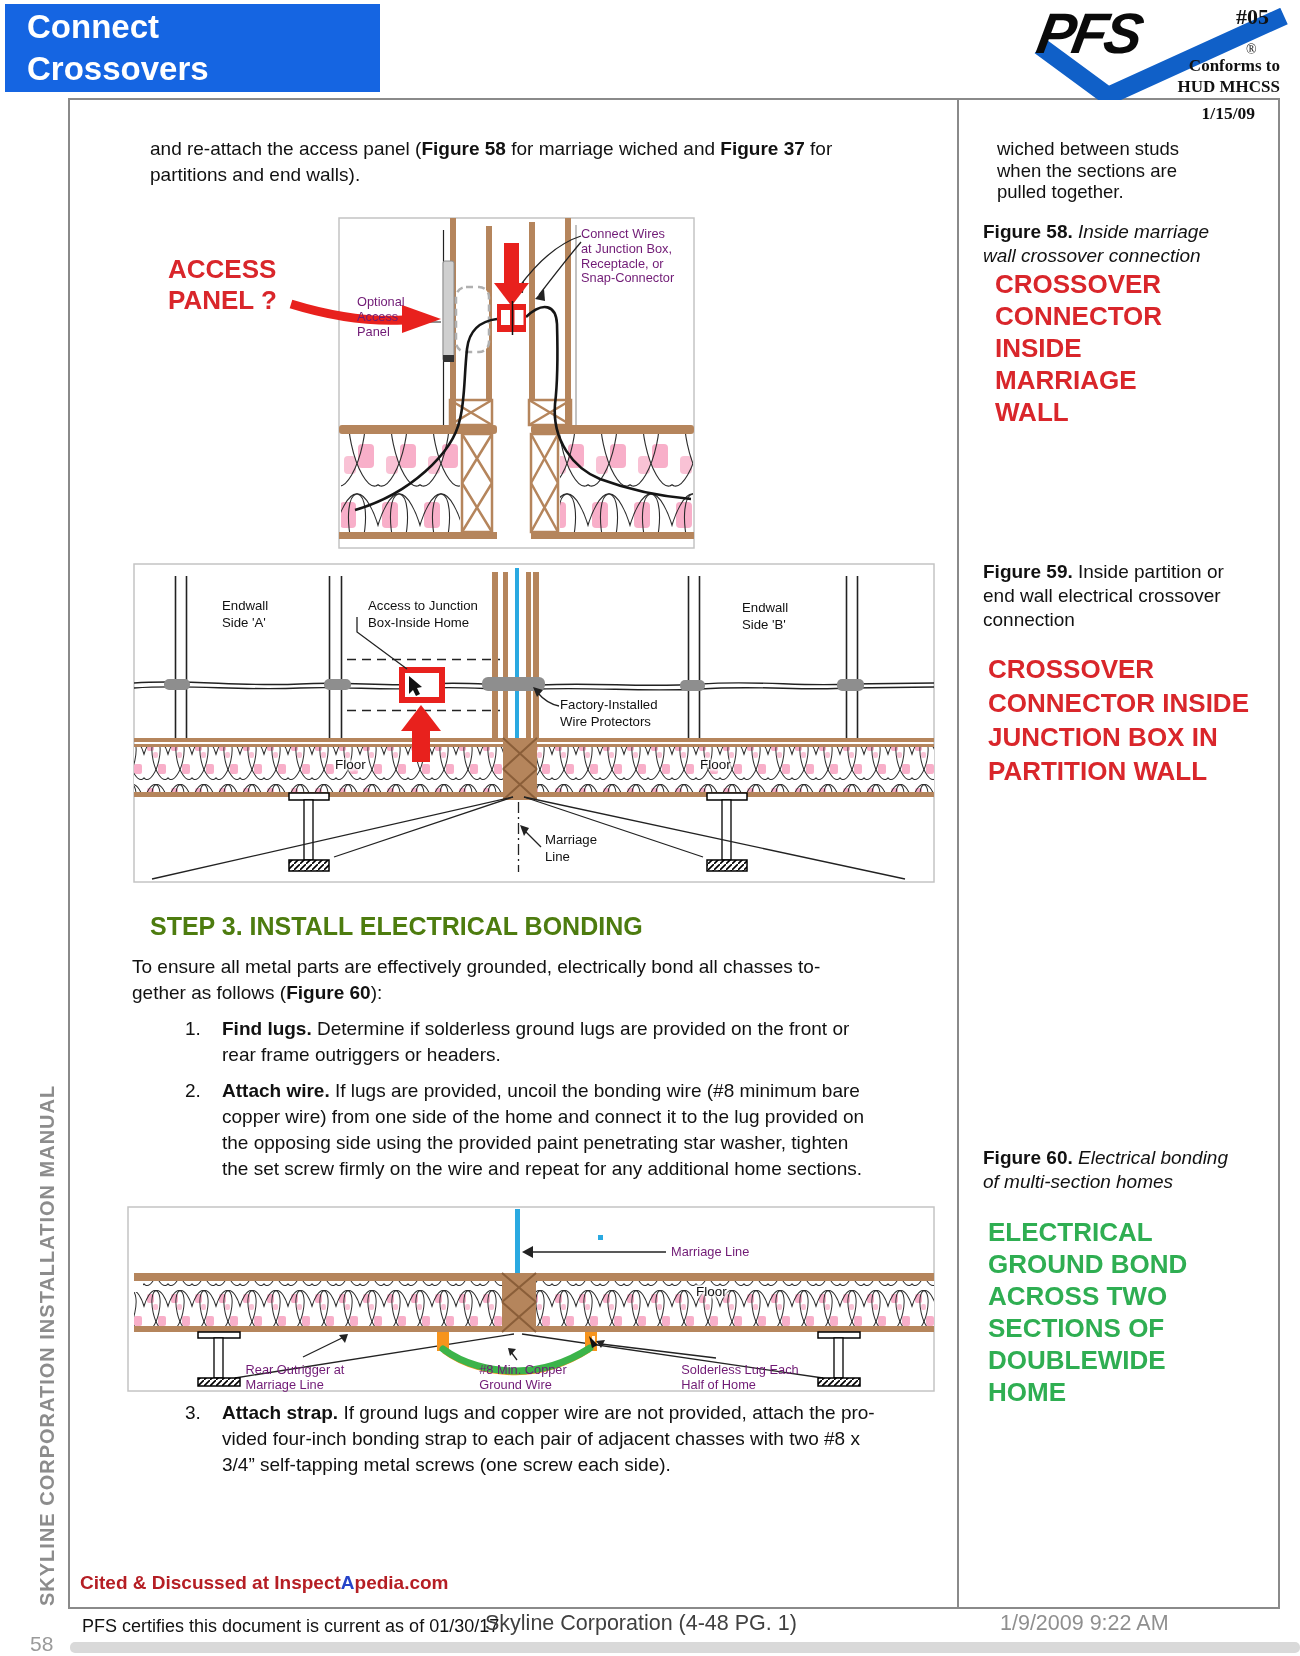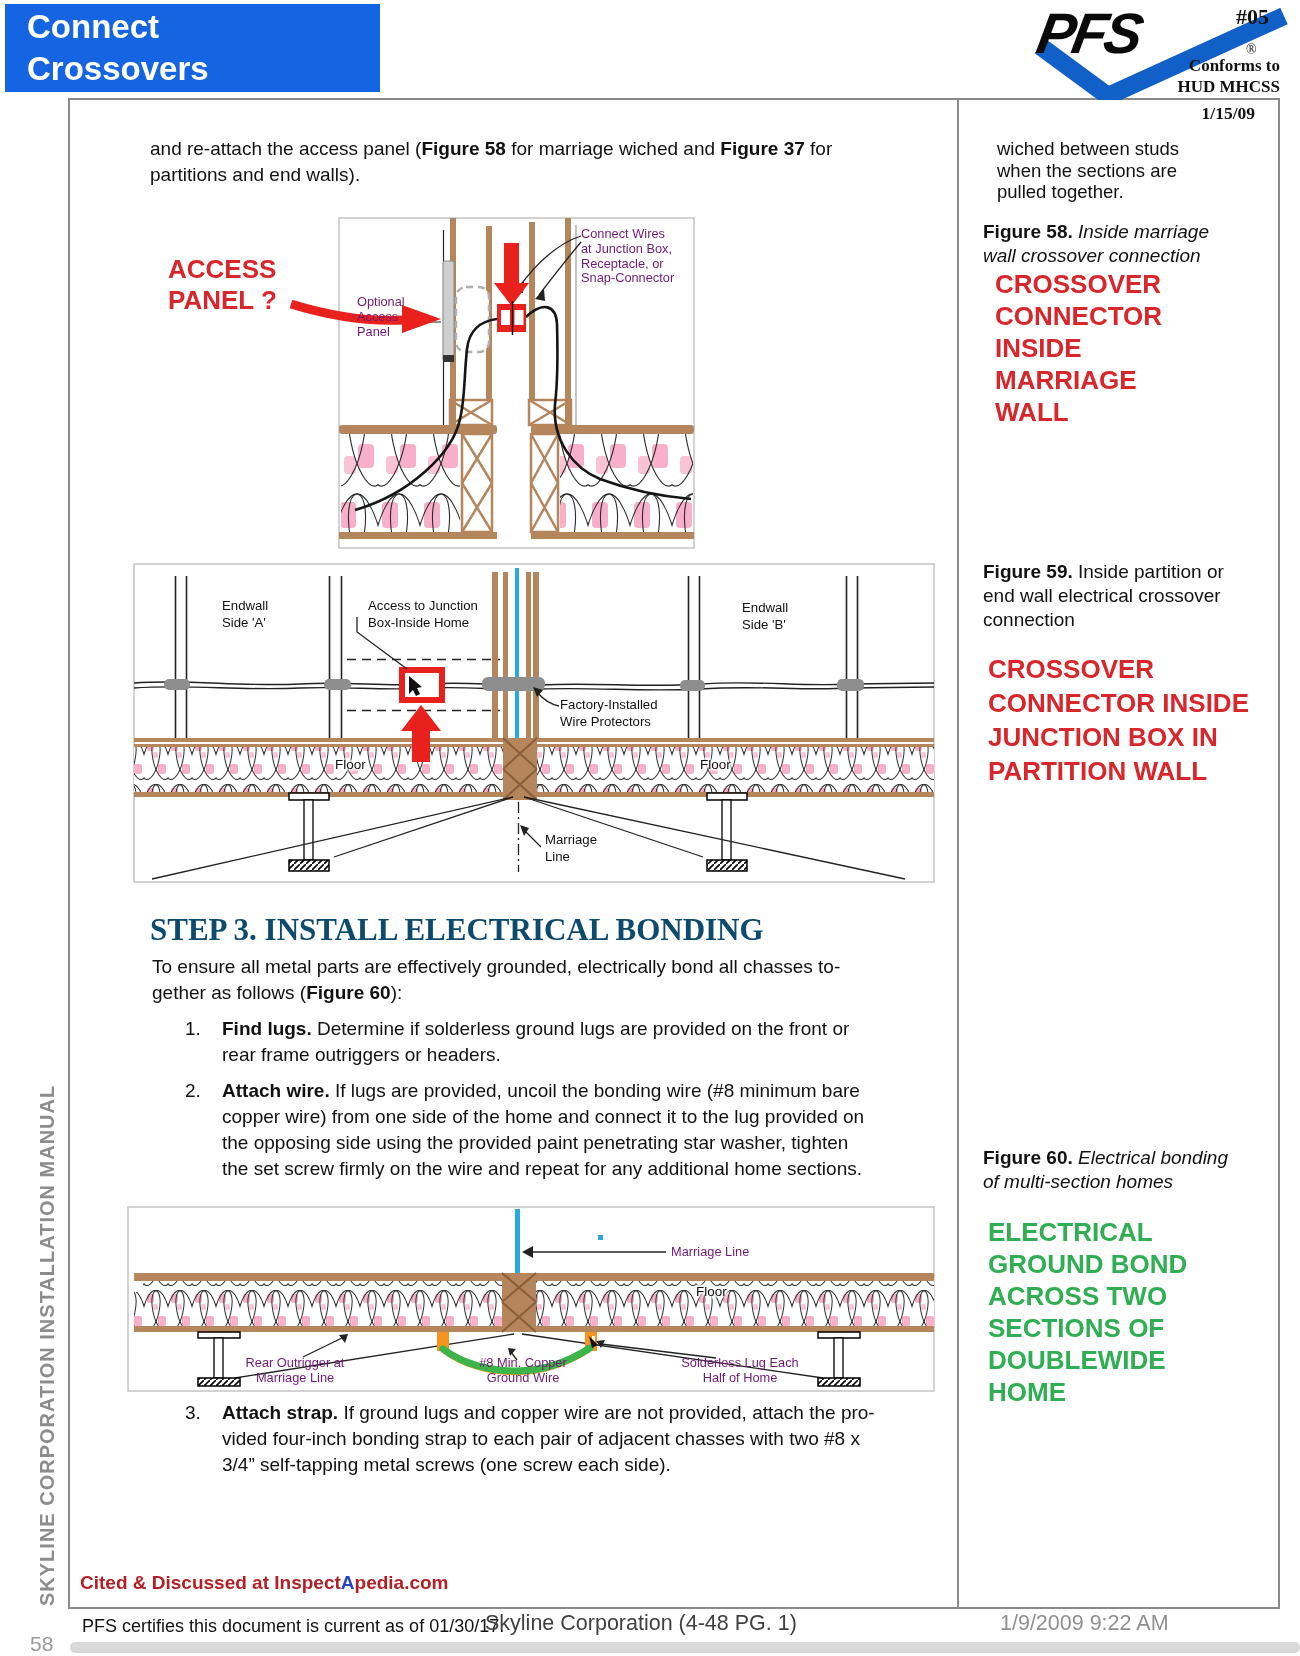--- a/index.html
+++ b/index.html
@@ -16,29 +16,29 @@
   .pfs-word{left:1038px;top:0px;font-style:italic;font-weight:bold;font-size:57px;color:#0a0a0a;
             transform:skewX(-10deg);letter-spacing:-3px;}
   .pfs-num{left:1236px;top:4px;font-family:"Liberation Serif",serif;font-weight:bold;font-size:22px;}
   .pfs-reg{left:1246px;top:42px;font-family:"Liberation Serif",serif;font-size:14px;}
   .conforms{left:1080px;width:200px;text-align:right;font-family:"Liberation Serif",serif;font-weight:bold;font-size:17px;}
   .pfs-date{left:1080px;top:103px;width:175px;text-align:right;font-family:"Liberation Serif",serif;font-weight:bold;font-size:17.5px;}
   
   .body-text{font-size:19px;line-height:25.5px;}
   .b{font-weight:bold;}
   .intro{left:150px;top:136px;width:790px;}
-  .step-head{left:150px;top:912px;font-size:31px;font-weight:bold;color:#0c4a6e;font-family:Liberation Serif, serif;}
-  .step-intro{left:152px;top:954px;width:800px;}
+  .step-head{left:150px;top:912px;font-size:25px;font-weight:bold;color:#4d7c0f;}
+  .step-intro{left:132px;top:954px;width:800px;}
   .item{left:185px;width:765px;display:flex;font-size:19px;line-height:26px;}
   .item .n{flex:0 0 37px;}
   .item .body{flex:1;}
   
   .lbl{position:absolute;font-size:12.8px;line-height:14.8px;color:#701a75;white-space:pre-line;}
   .lbl13{position:absolute;font-size:13.2px;line-height:16.5px;color:#111;white-space:pre-line;}
-  .ctr{text-align:center;transform:translateX(-50%);}
+  .ctr{text-align:left;transform:translateX(-50%);margin-top:7px;}
   .halo{position:absolute;font-size:13.5px;color:#111;
         text-shadow:-2px 0 2px #fff,2px 0 2px #fff,0 -2px 2px #fff,0 2px 2px #fff,-2px -2px 2px #fff,2px 2px 2px #fff;padding-left:32px;}
   
   .access-note{left:168px;top:254px;font-size:26px;line-height:31px;font-weight:bold;color:#D9262B;white-space:pre-line;}
   
   .side-cont{left:997px;top:138px;font-size:18.5px;line-height:21.5px;}
   .cap{position:absolute;left:983px;font-size:19px;line-height:24px;}
   .cap .it{font-style:italic;}
   .note{position:absolute;font-weight:bold;font-size:26px;white-space:pre-line;}
   .note-red{color:#D9262B;line-height:32px;}

